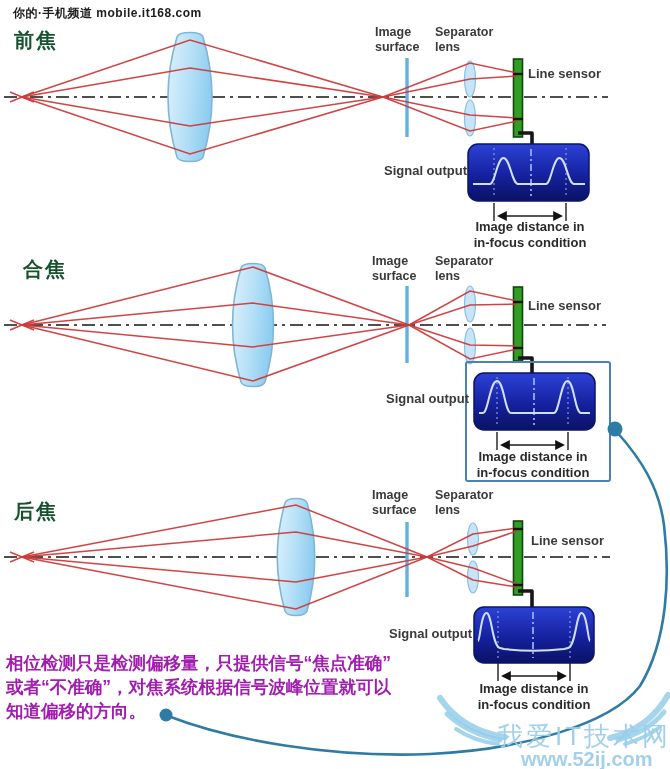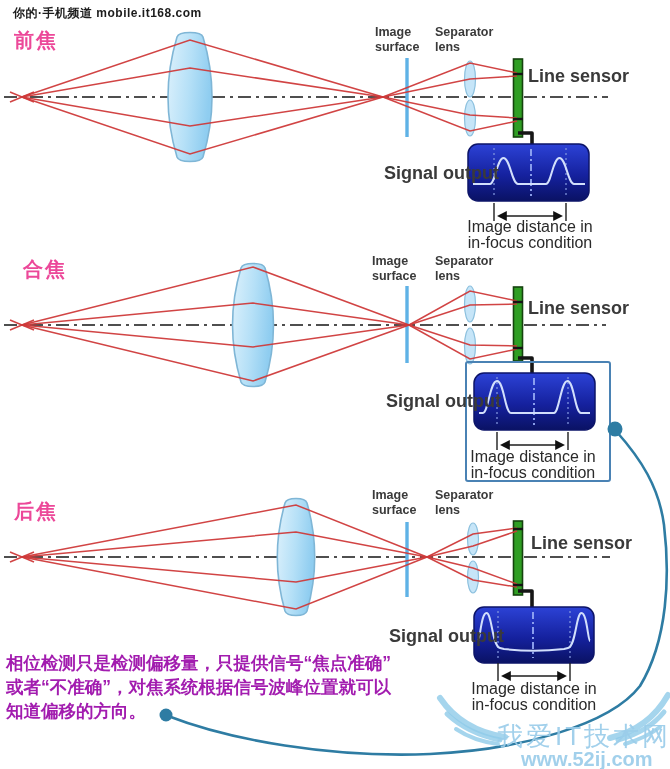--- a/index.html
+++ b/index.html
@@ -18,23 +18,23 @@
   .sigbox{fill:url(#boxGrad);stroke:#0c1468;stroke-width:1.5}
   .refdash{stroke:#96aaf4;stroke-width:1.8;stroke-dasharray:7 3 2 3}
   .refdot{stroke:#7e93dc;stroke-width:1.3;stroke-dasharray:2 3}
   .wave{stroke:#d2dffc;stroke-width:2;fill:none;stroke-linejoin:round}
   .meas{stroke:#1d1d1d;stroke-width:1.4;fill:none}
   .hibox{fill:none;stroke:#4a82b4;stroke-width:2}
   .callout{stroke:#2e7ca3;stroke-width:2.6;fill:none}
   .dot{fill:#2e7ca3}
   .wing{stroke:#8ecbe9;fill:none;stroke-linecap:round;opacity:.8}
   .lbl{position:absolute;font-weight:bold;font-size:12.5px;line-height:14.5px;color:#3a3a3a;text-align:left;}
-  .lbl-row{position:absolute;font-weight:bold;font-size:18px;color:#3a3a3a;white-space:nowrap;}
-  .cnlabel{position:absolute;font-weight:bold;font-size:20px;color:#ec4899;letter-spacing:2px;white-space:nowrap;}
-  .dist{position:absolute;width:132px;font-weight:normal;font-size:16px;line-height:15.5px;color:#2a2a2a;text-align:center;}
+  .lbl-row{position:absolute;font-weight:bold;font-size:13px;color:#3a3a3a;white-space:nowrap;}
+  .cnlabel{position:absolute;font-weight:bold;font-size:20px;color:#14532d;letter-spacing:2px;white-space:nowrap;}
+  .dist{position:absolute;width:132px;font-weight:bold;font-size:13px;line-height:15.5px;color:#2a2a2a;text-align:center;}
   .caption{position:absolute;left:6px;top:651px;width:430px;}
   .caption div{font-weight:bold;font-size:17.5px;line-height:24px;color:#a21caf;white-space:nowrap;}
   .topmark{position:absolute;left:13px;top:5px;font-weight:bold;font-size:12px;color:#1c1c1c;letter-spacing:.5px;white-space:nowrap;}
   .wm-name{position:absolute;left:497px;top:719px;font-weight:normal;font-size:26px;color:#9bcdea;letter-spacing:3px;opacity:.92;white-space:nowrap;}
   .wm-url{position:absolute;left:521px;top:748px;font-weight:bold;font-size:20px;color:#9bcdea;opacity:.92;white-space:nowrap;}
 </style>
 </head>
 <body>
 
 <div class="page">

